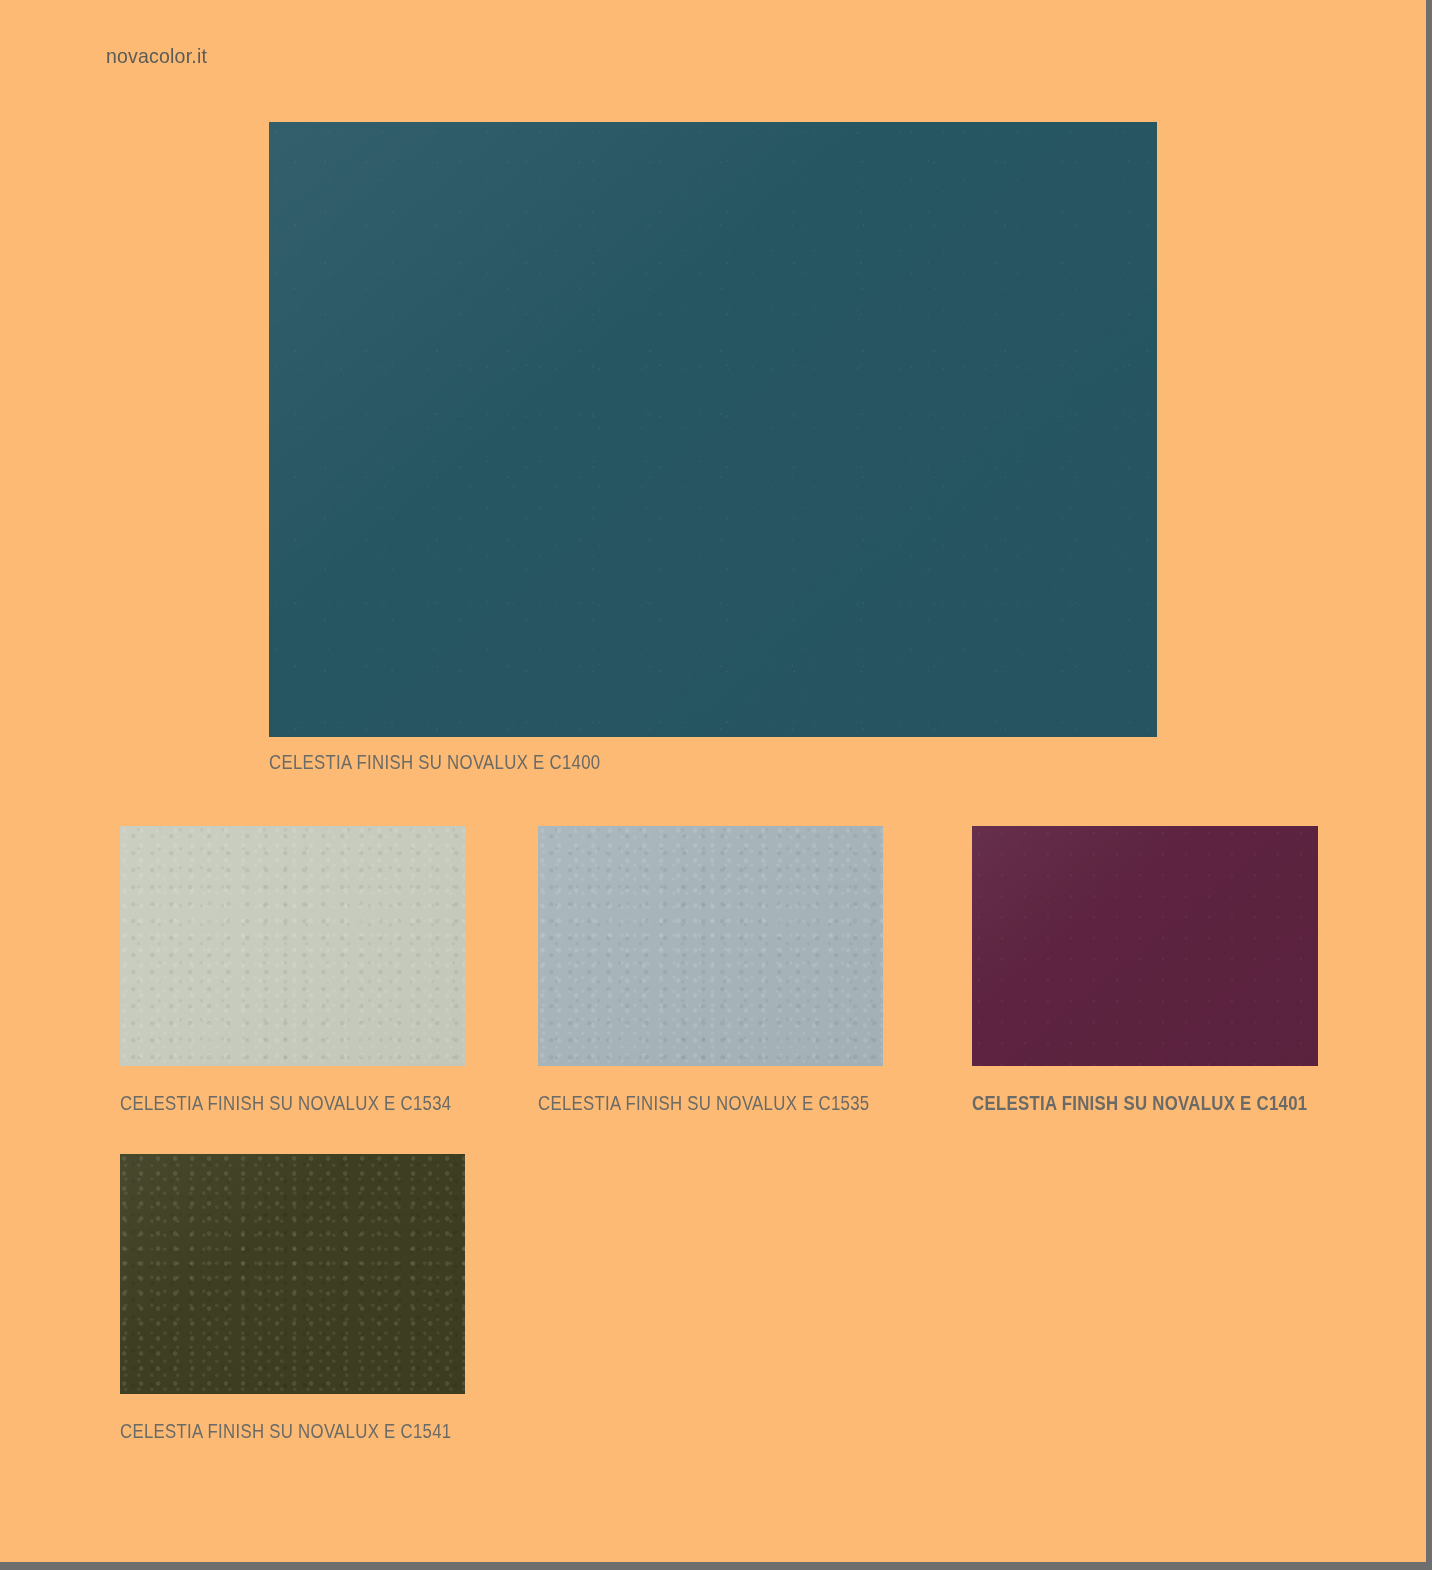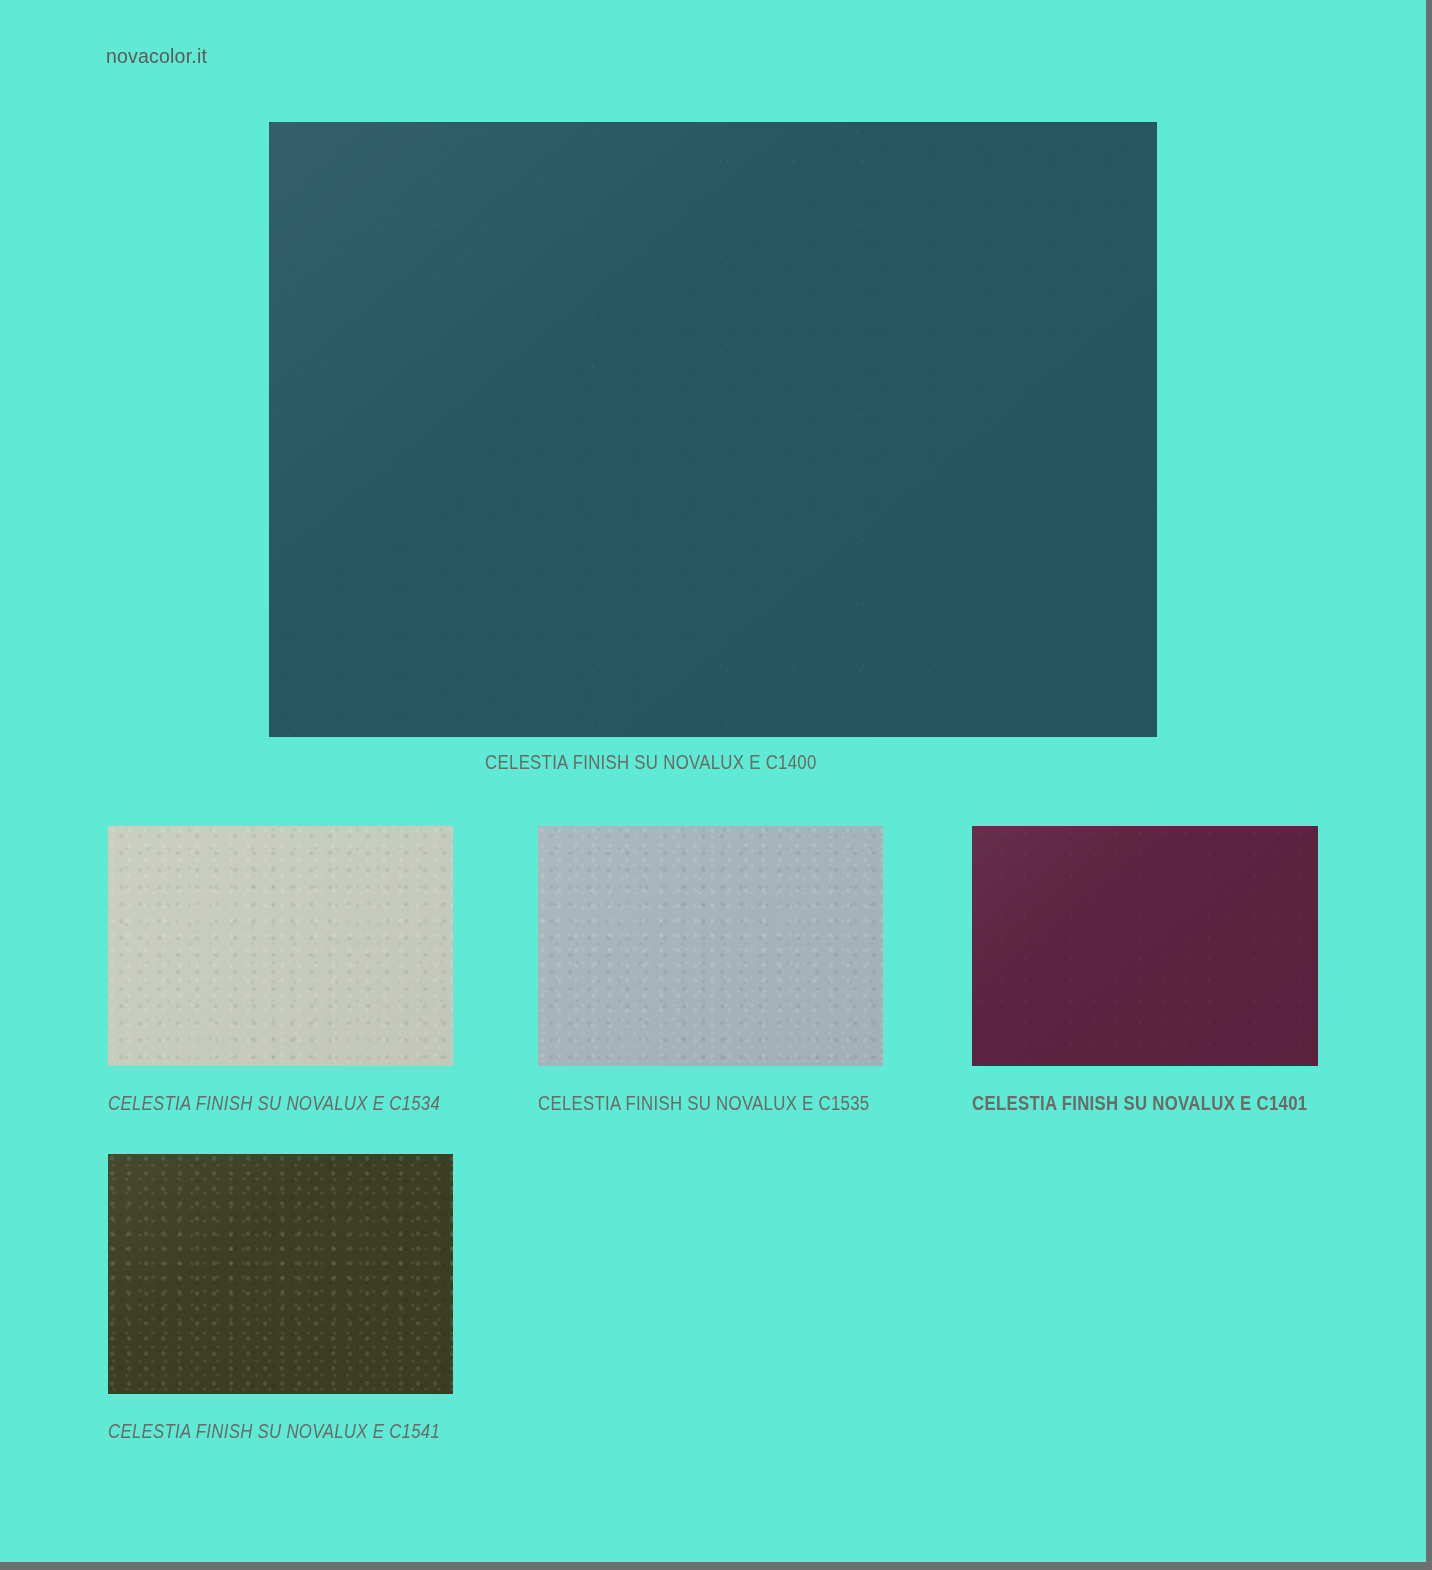--- a/index.html
+++ b/index.html
@@ -38,21 +38,20 @@
     transform-origin: left center;
     white-space: nowrap;
   }
 
   
   .hero-block {
     position: absolute;
     left: 269px;
     top: 122px;
     width: 888px;
-    text-align: center;
   }
   .hero-swatch {
     width: 888px;
     height: 615px;
     position: relative;
     overflow: hidden;
   }
   .hero-swatch .tex {
     position: absolute;
     inset: 0;
@@ -66,21 +65,21 @@
     width: 1426px;
   }
   .grid-row {
     position: relative;
     height: 328px;
   }
   .cell {
     position: absolute;
     top: 0;
   }
-  .cell.col0 { left: 108px; font-style: italic; }
+  .cell.col0 { left: 120px; }
   .cell.col1 { left: 538px; }
   .cell.col2 { left: 972px; font-weight: bold; }
 
   .cell .swatch {
     width: 345px;
     height: 240px;
     position: relative;
     overflow: hidden;
   }
   .cell.col2 .swatch { width: 346px; }
@@ -136,21 +135,21 @@
   }
   .sheen {
     position: absolute;
     inset: 0;
     background: linear-gradient(140deg, rgba(255,255,255,0.055) 0%, rgba(255,255,255,0.0) 38%, rgba(0,0,0,0.028) 100%);
   }
 </style>
 </head>
 <body style="background: rgb(110, 110, 110);">
 
-<div class="page" style="background: #5eead4;">
+<div class="page" style="background: #fdba74;">
 
   <div class="brand">novacolor.it</div>
 
   <div class="hero-block">
     <div class="hero-swatch" style="background: rgb(39, 86, 99);">
       <div class="tex tex-fine"></div>
       <div class="sheen"></div>
     </div>
     <div class="caption hero-caption">CELESTIA FINISH SU NOVALUX E C1400</div>
   </div>

